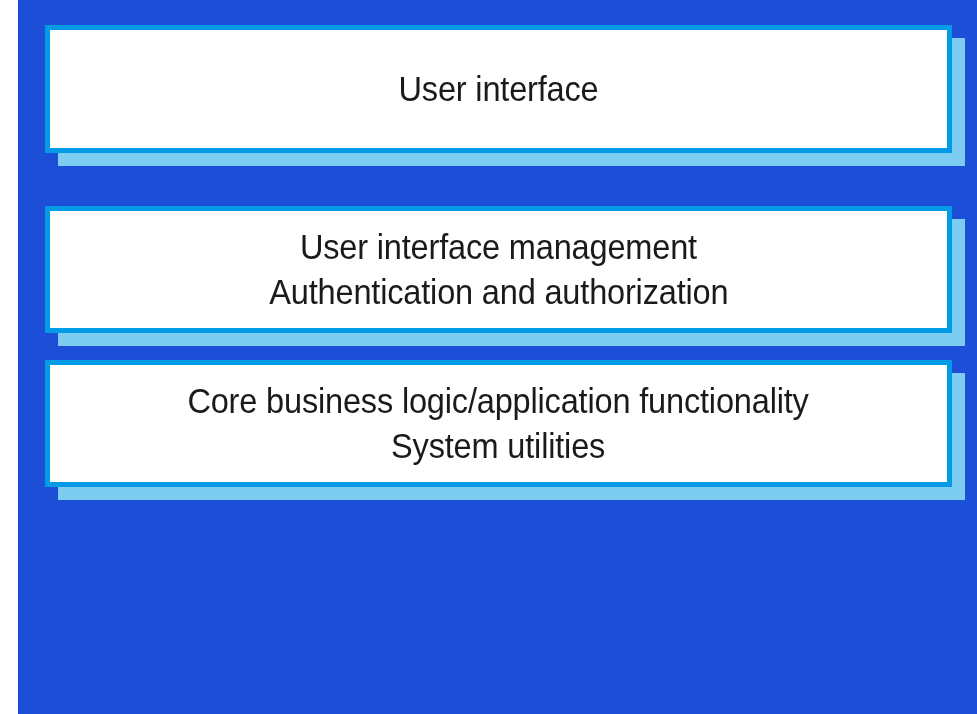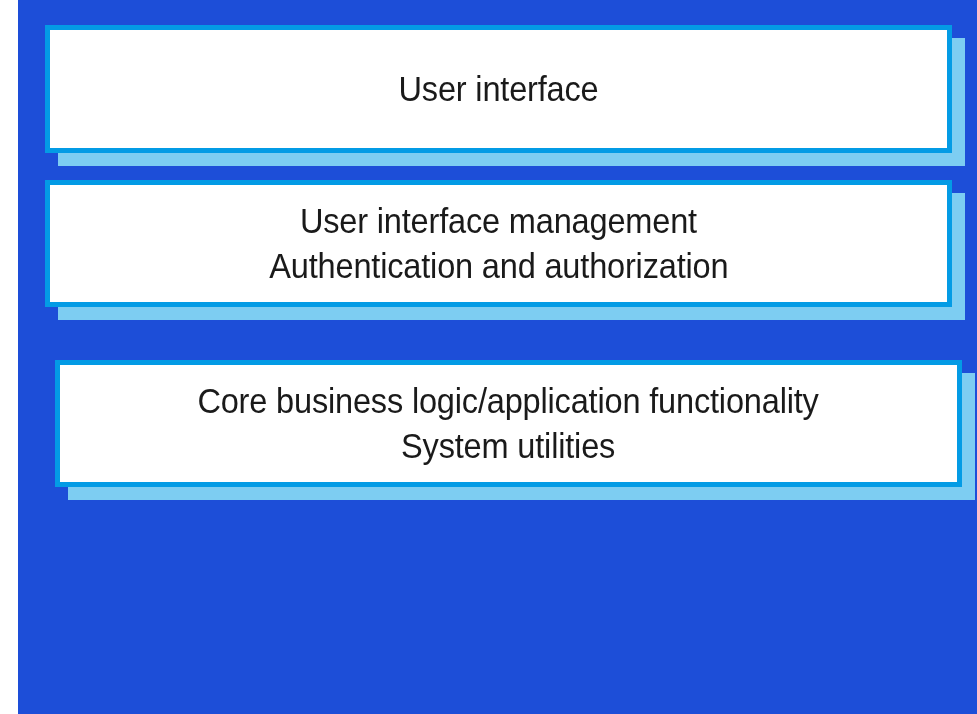--- a/index.html
+++ b/index.html
@@ -68,22 +68,22 @@
     font-weight: 400;
     line-height: 1.26;
     letter-spacing: -0.2px;
     white-space: nowrap;
     transform: scaleX(0.93);
     transform-origin: center center;
   }
 
   
   #layer-0 { left: 27px; top: 25px;  width: 907px; height: 128px; }
-  #layer-1 { left: 27px; top: 180px; width: 907px; height: 127px; }
-  #layer-2 { left: 37px; top: 360px; width: 907px; height: 127px; padding-left: 28px; }
+  #layer-1 { left: 27px; top: 206px; width: 907px; height: 127px; }
+  #layer-2 { left: 27px; top: 360px; width: 907px; height: 127px; padding-left: 28px; }
   #layer-3 { left: 27px; top: 530px; width: 907px; height: 146px; }
 </style>
 </head>
 <body>
 
 <div id="diagram">
 
   <div class="layer" id="layer-0">
     <div class="layer-shadow"></div>
     <div class="layer-box">

